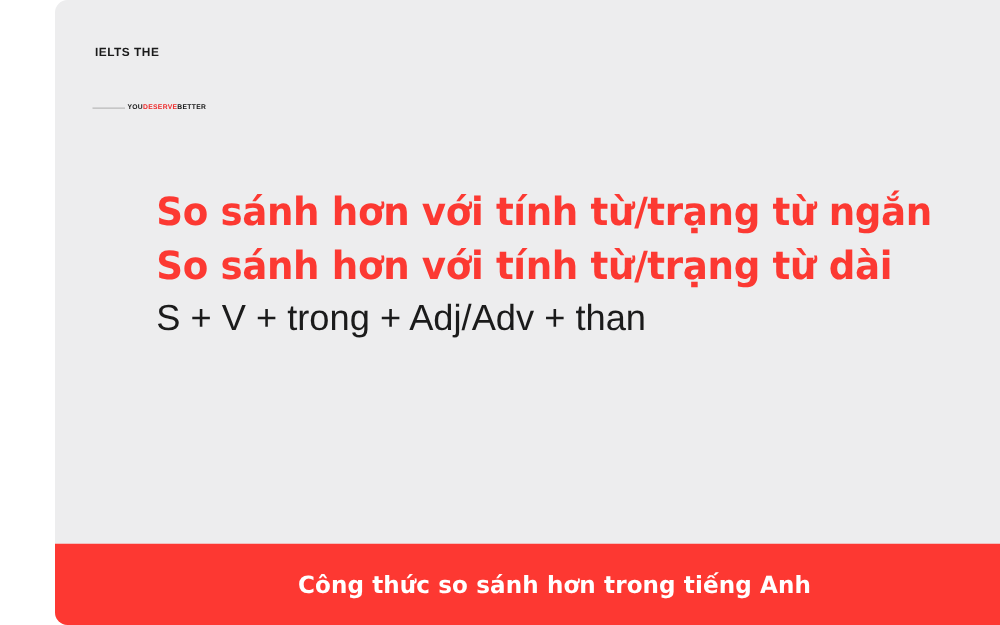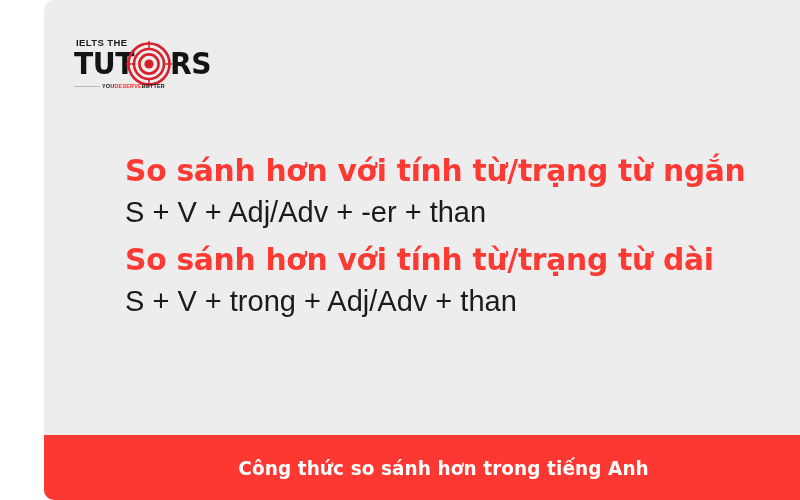--- a/index.html
+++ b/index.html
@@ -150,50 +150,27 @@
   }
 </style>
 </head>
 <body>
 
 <div class="canvas">
 
   <div class="logo">
     <div class="logo-toprow">IELTS THE</div>
 
-    <div class="logo-main">
-      <span class="logo-tut">TUT</span>
-
-      <span class="target-icon">
-        <svg viewBox="0 0 46 46" width="46" height="46" aria-hidden="true">
-          <g stroke="#d8202a" fill="none">
-            <circle cx="23" cy="23" r="20.5" stroke-width="2.6"></circle>
-            <circle cx="23" cy="23" r="15.0" stroke-width="2.6"></circle>
-            <circle cx="23" cy="23" r="9.6" stroke-width="2.6"></circle>
-          </g>
-          <circle cx="23" cy="23" r="4.6" fill="#d8202a"></circle>
-          <g stroke="#d8202a" stroke-width="1.5">
-            <line x1="23" y1="0" x2="23" y2="8"></line>
-            <line x1="23" y1="38" x2="23" y2="46"></line>
-            <line x1="0" y1="23" x2="8" y2="23"></line>
-            <line x1="38" y1="23" x2="46" y2="23"></line>
-          </g>
-        </svg>
-      </span>
-
-      <span class="logo-rs">RS</span>
-    </div>
 
     <div class="tagline-rule"></div>
     <div class="logo-tagline"><span>YOU</span><span class="hl">DESERVE</span><span>BETTER</span></div>
   </div>
 
   <div class="content">
     <div class="line line-heading">So sánh hơn với tính từ/trạng từ ngắn</div>
-    <div class="line line-formula">S + V + Adj/Adv + -er + than</div>
     <div class="line line-heading">So sánh hơn với tính từ/trạng từ dài</div>
     <div class="line line-formula last">S + V + trong + Adj/Adv + than</div>
   </div>
 
   <div class="footer">
     <div class="footer-text">Công thức so sánh hơn trong tiếng Anh</div>
   </div>
 
 </div>
 

